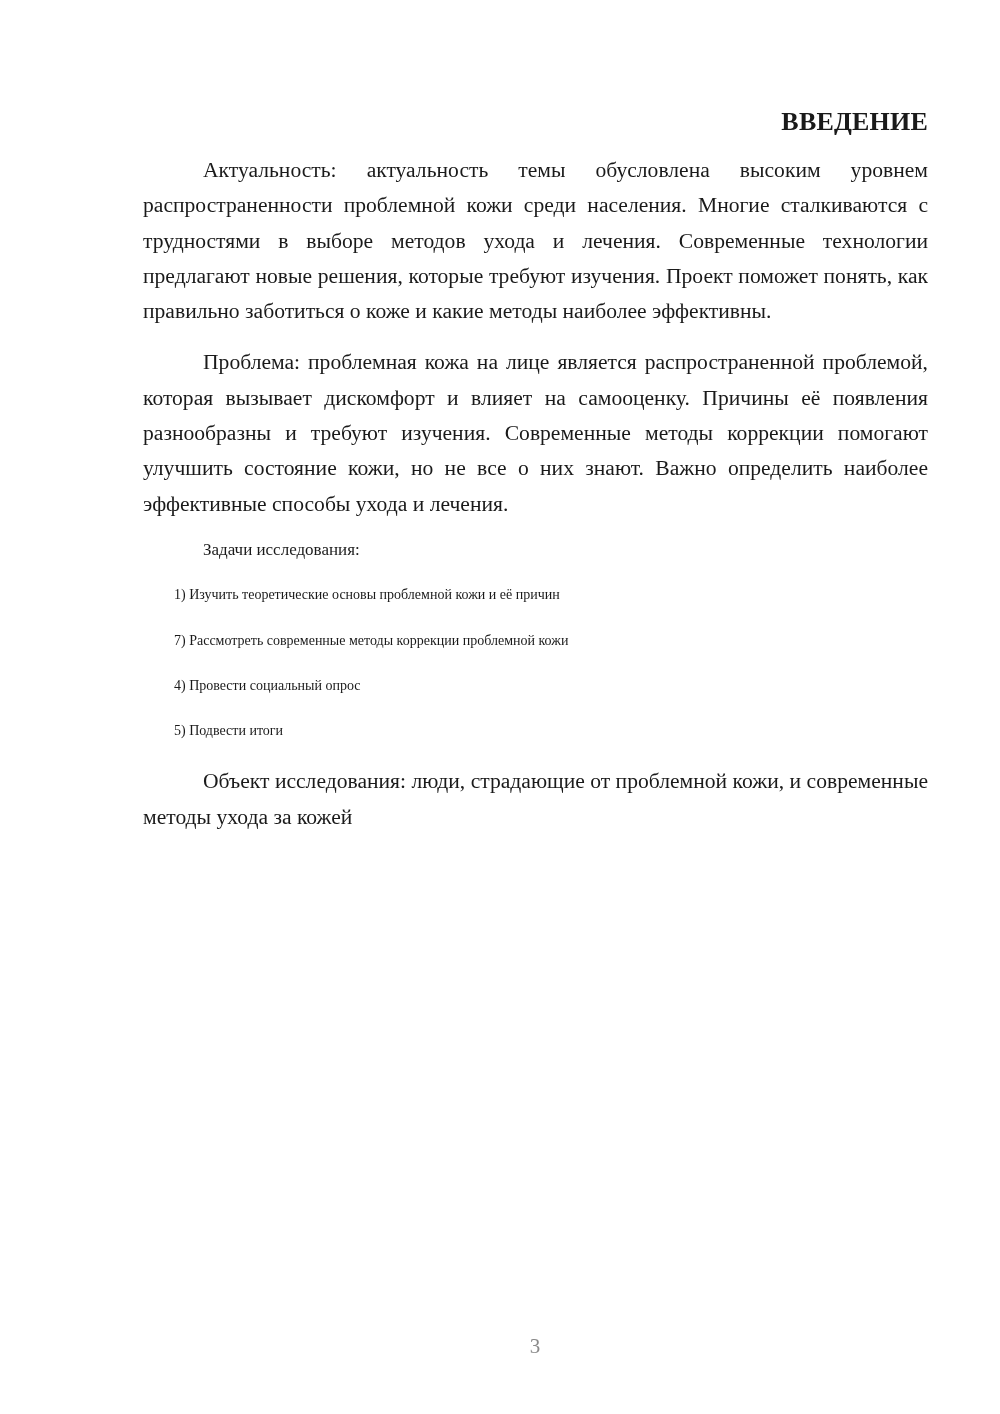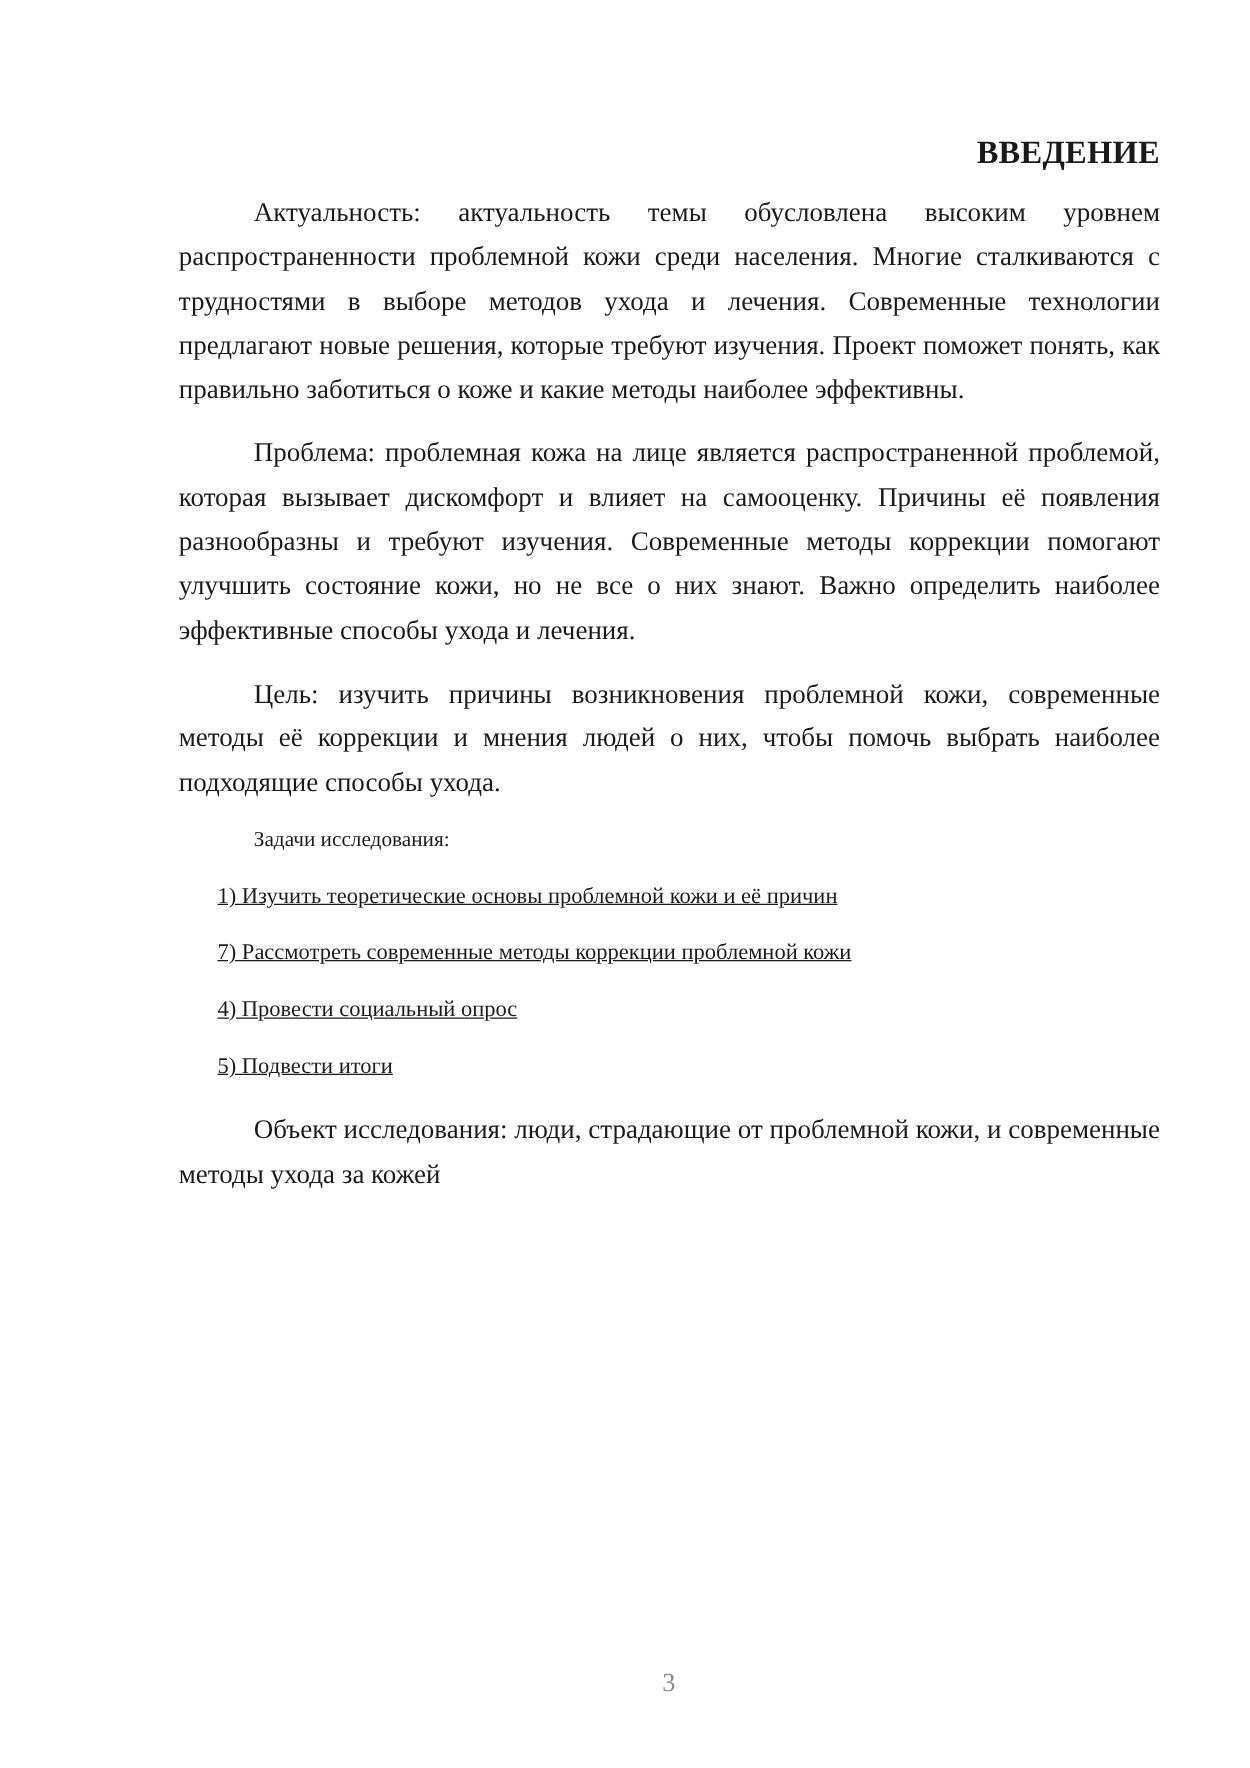--- a/index.html
+++ b/index.html
@@ -36,26 +36,25 @@
     text-indent: 60px;
     margin: 16px 0 10px 0;
   }
   .task-heading {
     font-size: 17px;
     line-height: 35.3px;
     text-indent: 60px;
     margin: 0 0 10px 0;
   }
   .task {
-    font-size: 18px;
+    font-size: 14px;
     line-height: 35.3px;
     text-align: justify;
     text-indent: 31px;
     margin: 0 0 10px 0;
-    text-decoration: underline;
   }
   .page-number {
     position: absolute;
     left: 0;
     width: 1070px;
     top: 1334px;
     text-align: center;
     font-size: 21px;
     color: #8a8a8a;
   }
@@ -63,21 +62,20 @@
 </head>
 <body>
 
 <div class="page">
   <h1 class="title">ВВЕДЕНИЕ</h1>
 
   <p class="para">Актуальность: актуальность темы обусловлена высоким уровнем распространенности проблемной кожи среди населения. Многие сталкиваются с трудностями в выборе методов ухода и лечения. Современные технологии предлагают новые решения, которые требуют изучения. Проект поможет понять, как правильно заботиться о коже и какие методы наиболее эффективны.</p>
 
   <p class="para">Проблема: проблемная кожа на лице является распространенной проблемой, которая вызывает дискомфорт и влияет на самооценку. Причины её появления разнообразны и требуют изучения. Современные методы коррекции помогают улучшить состояние кожи, но не все о них знают. Важно определить наиболее эффективные способы ухода и лечения.</p>
 
-  <p class="para">Цель: изучить причины возникновения проблемной кожи, современные методы её коррекции и мнения людей о них, чтобы помочь выбрать наиболее подходящие способы ухода.</p>
 
   <p class="task-heading">Задачи исследования:</p>
 
   <div>
     <p class="task">1) Изучить теоретические основы проблемной кожи и её причин</p>
     <p class="task">7) Рассмотреть современные методы коррекции проблемной кожи</p>
     <p class="task">4) Провести социальный опрос</p>
     <p class="task">5) Подвести итоги</p>
   </div>
 

